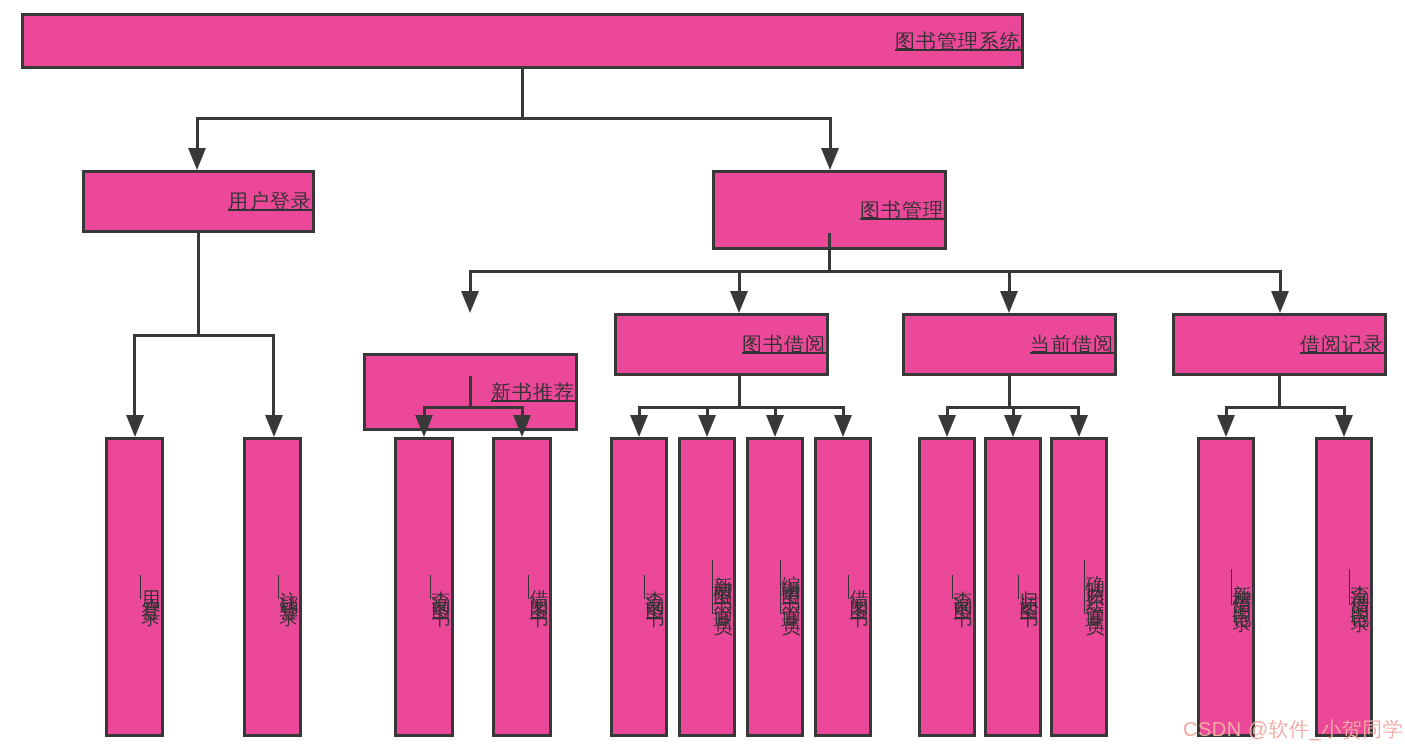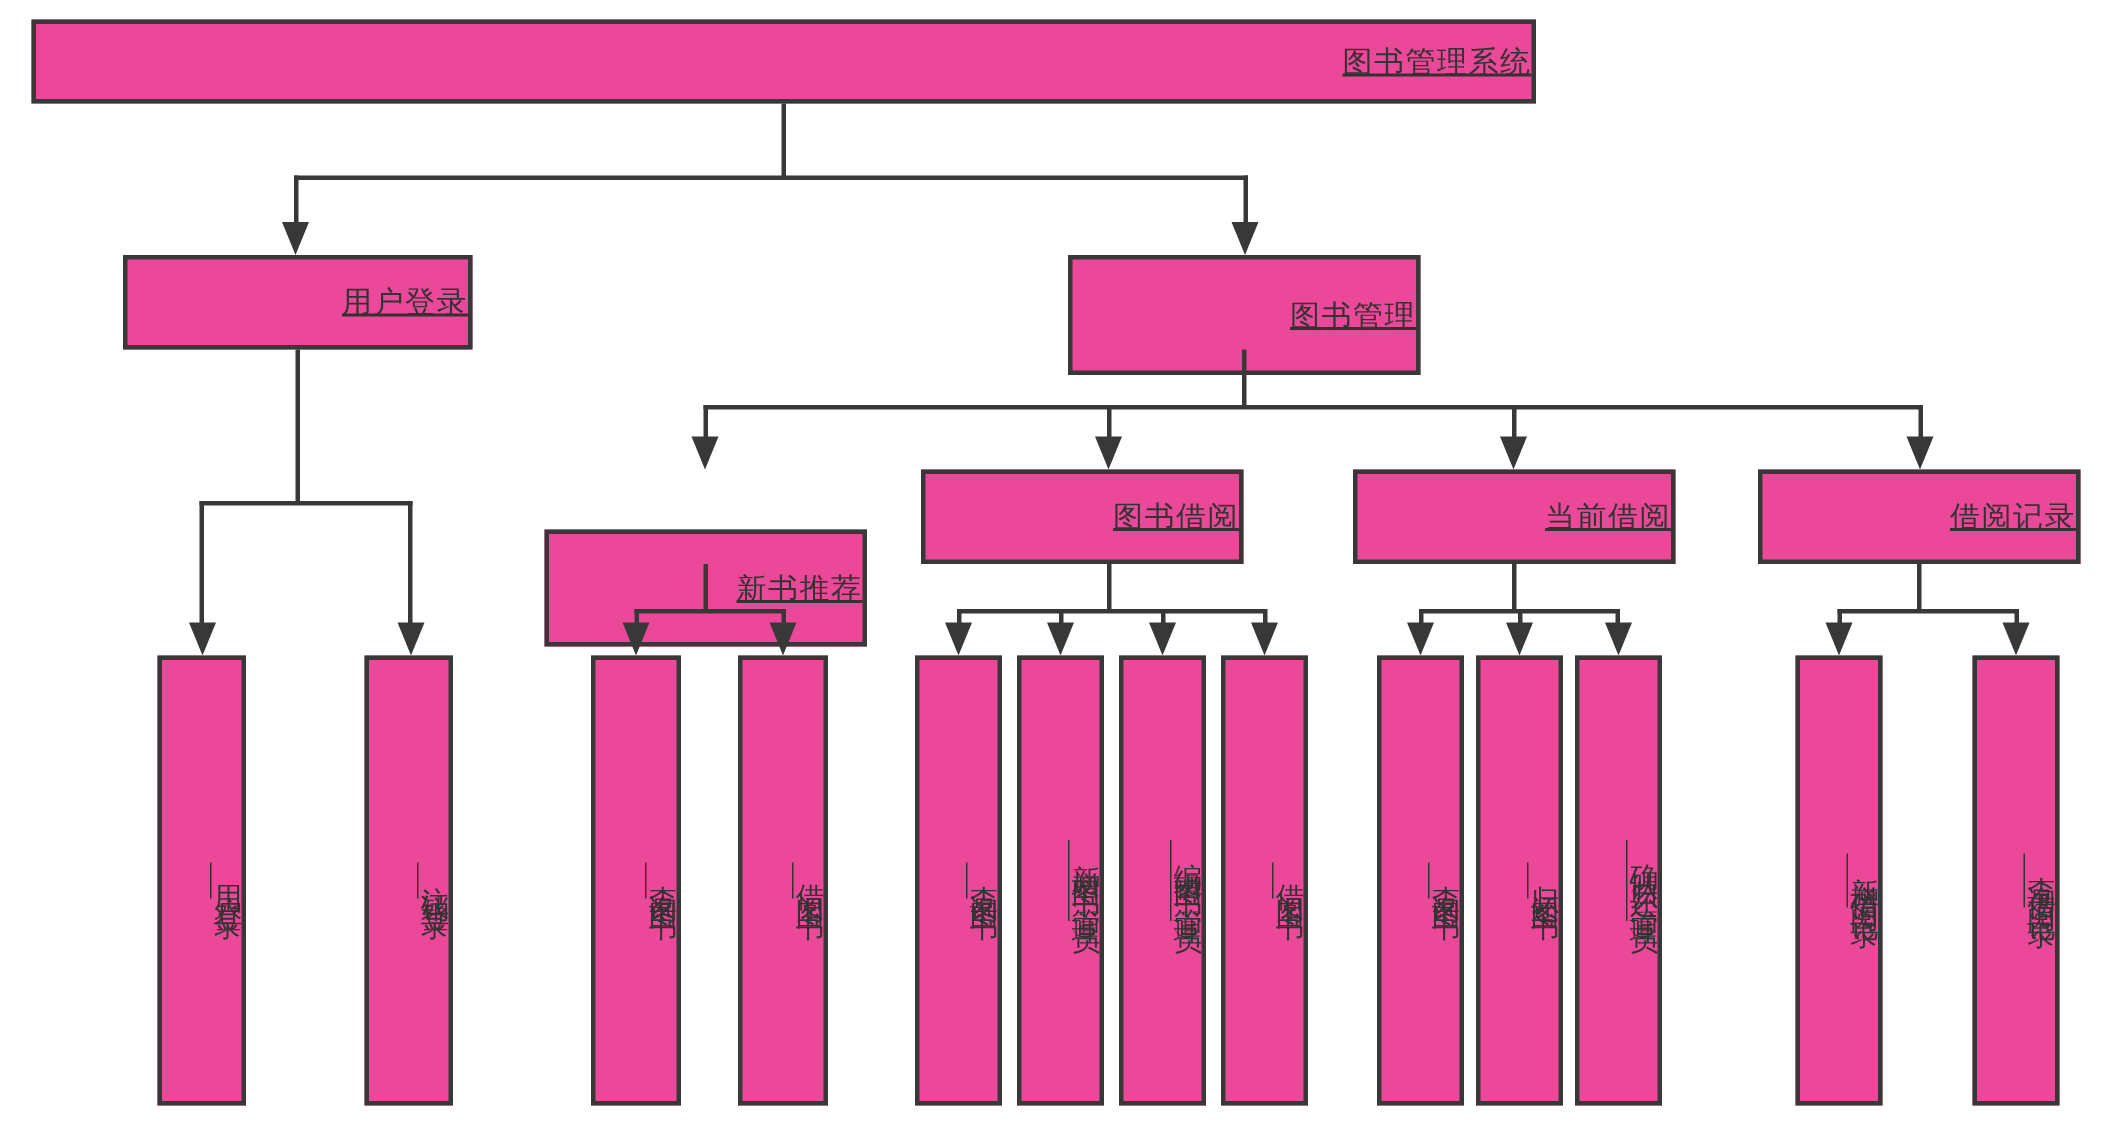--- a/index.html
+++ b/index.html
@@ -183,14 +183,15 @@
     <span class="vtext">确认归还（管理员）</span>
   </div>
 
   <div class="box leaf" style="left:1197px;top:437px;width:58px;height:300px;">
     <span class="vtext">新增借阅记录</span>
   </div>
   <div class="box leaf" style="left:1315px;top:437px;width:58px;height:300px;">
     <span class="vtext">查询借阅记录</span>
   </div>
 
+  <div class="watermark">CSDN @软件_小贺同学</div>
 
 </div>
 
 </body></html>

